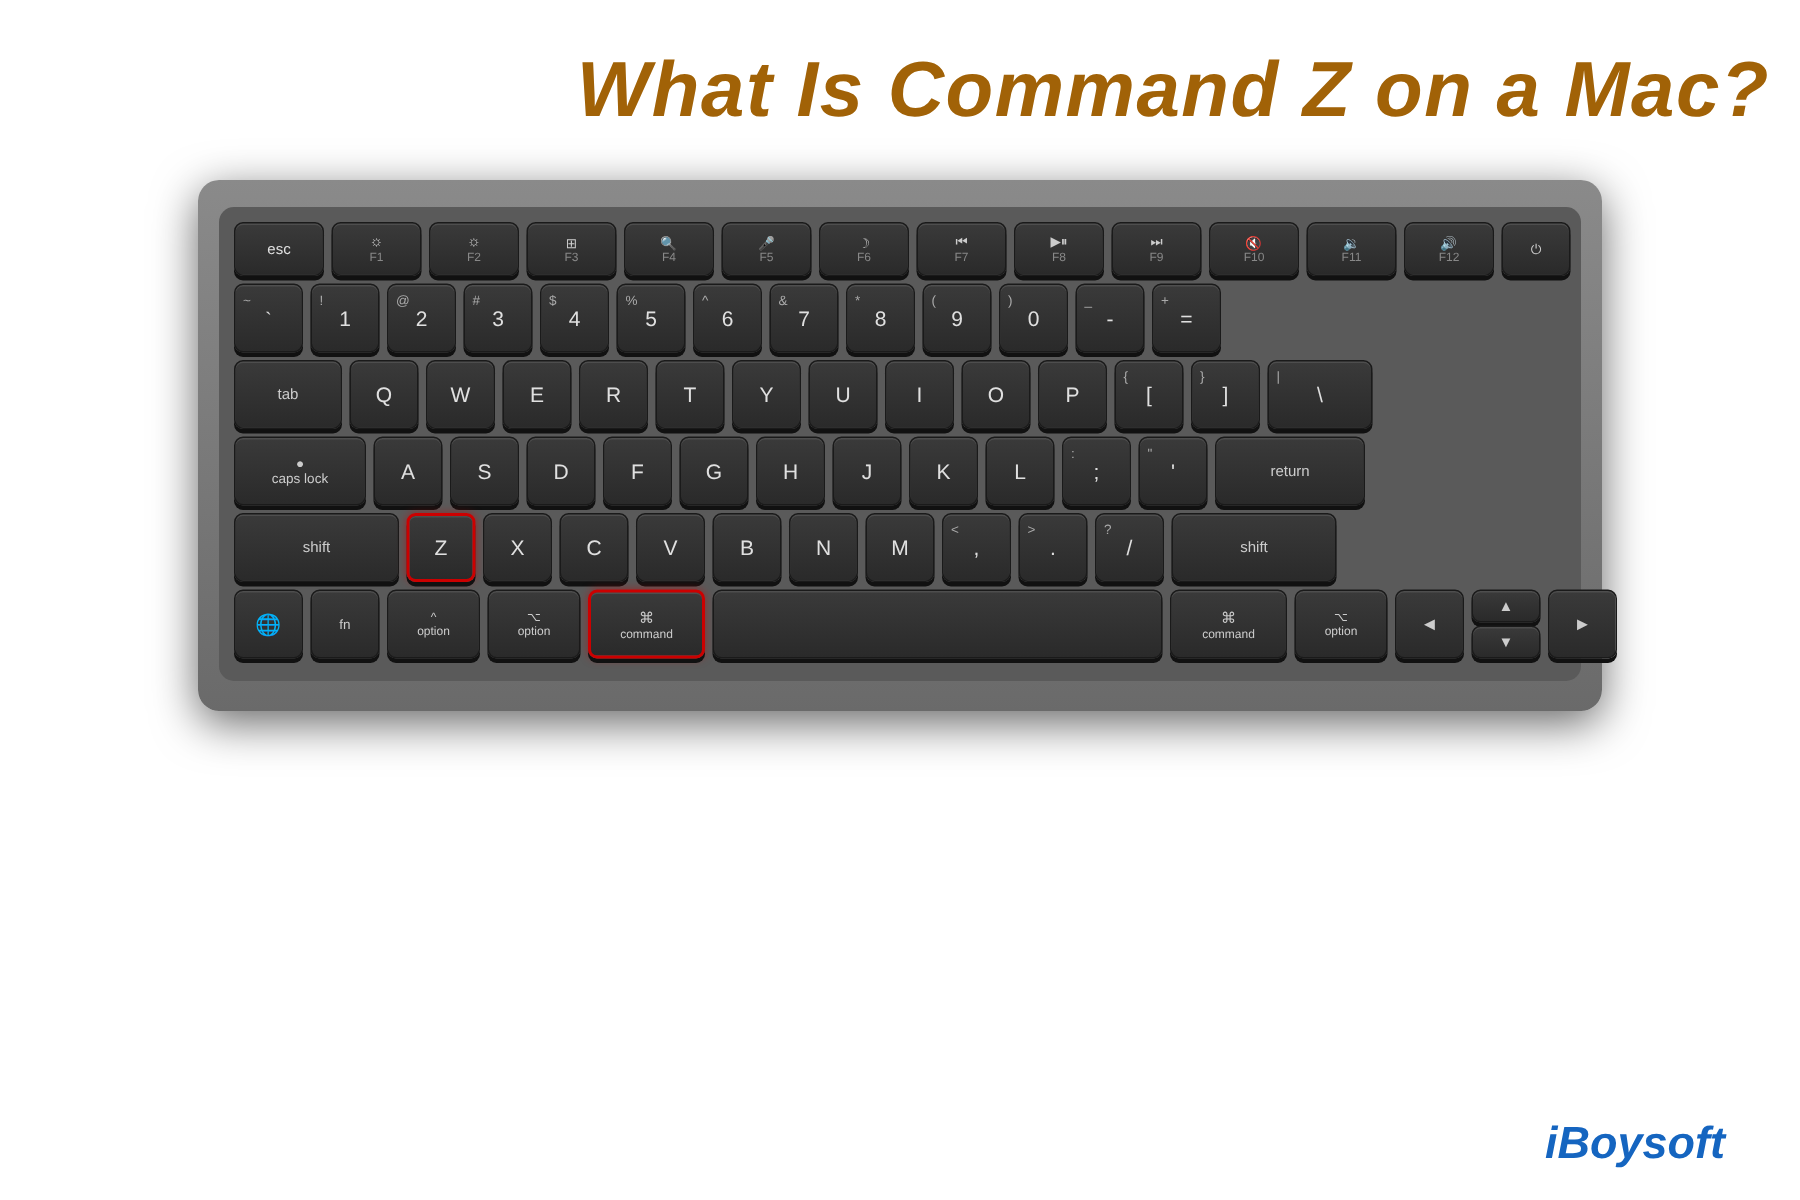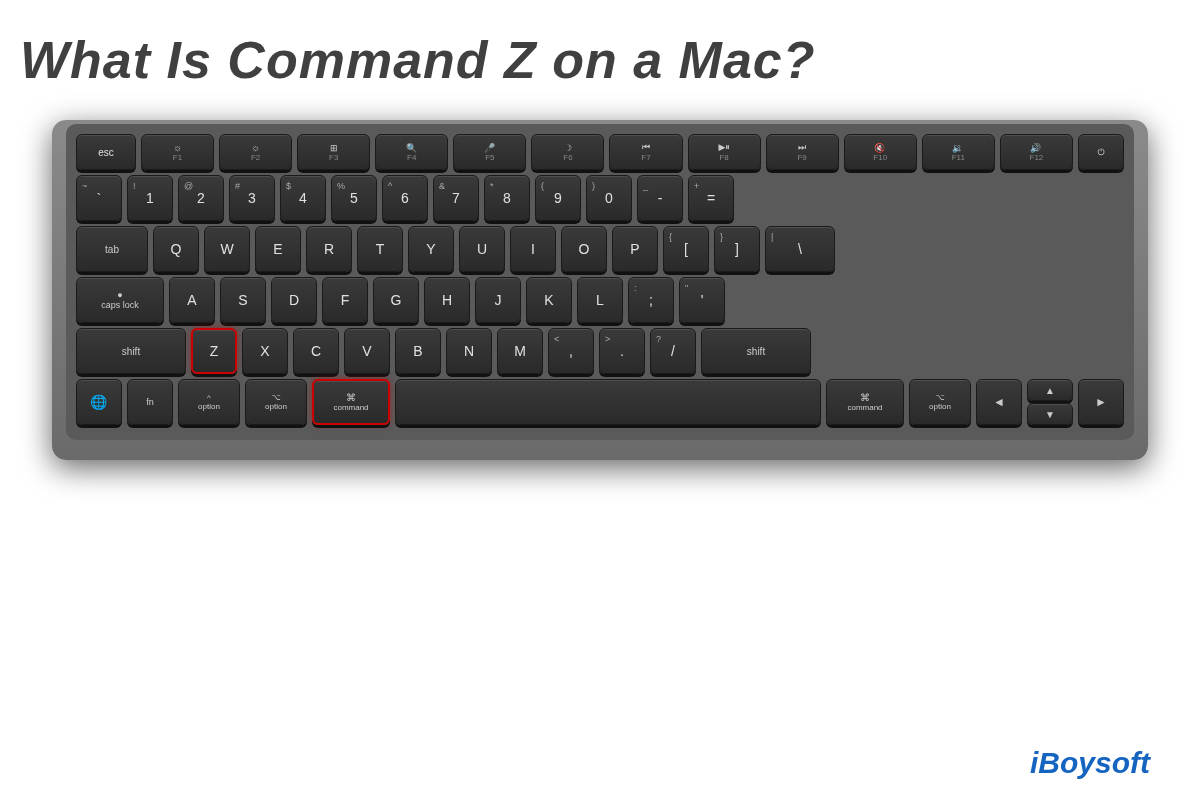--- a/index.html
+++ b/index.html
@@ -6,42 +6,42 @@
     body {
       width: 1200px;
       height: 800px;
       background: #ffffff;
       font-family: Arial, sans-serif;
       overflow: hidden;
       position: relative;
     }
 
     .title {
-      text-align: left;
+      text-align: right;
       padding: 30px 20px 20px;
       font-size: 52px;
       font-weight: 900;
-      color: #404040;
+      color: #a16207;
       font-style: italic;
       letter-spacing: 1px;
     }
 
     .keyboard-container {
       display: flex;
       justify-content: center;
       align-items: center;
       padding: 10px 40px;
     }
 
     .keyboard {
       background: linear-gradient(180deg, #8a8a8a 0%, #6a6a6a 100%);
       border-radius: 14px;
-      padding: 4px 14px 20px;
+      padding: 18px 14px 20px;
       box-shadow: 0 8px 30px rgba(0,0,0,0.6);
-      width: 1096px;
+      width: 936px;
       position: relative;
     }
 
     .keyboard-inner {
       background: #5a5a5a;
       border-radius: 10px;
       padding: 10px;
     }
 
     .key-row {
@@ -334,20 +334,23 @@
             <span class="main-char">L</span>
           </div>
         <div class="key">
           <span class="sub-char">:</span>
           <span class="main-char">;</span>
         </div>
         <div class="key">
           <span class="sub-char">"</span>
           <span class="main-char">'</span>
         </div>
+        <div class="key key-return">
+          <span style="font-size:10px;">return</span>
+        </div>
       </div>
 
       <div class="key-row">
         <div class="key key-shift-l">
           <span style="font-size:10px;">shift</span>
         </div>
         <div class="key key-highlighted">
           <span class="main-char">Z</span>
         </div>
         <div class="key">

